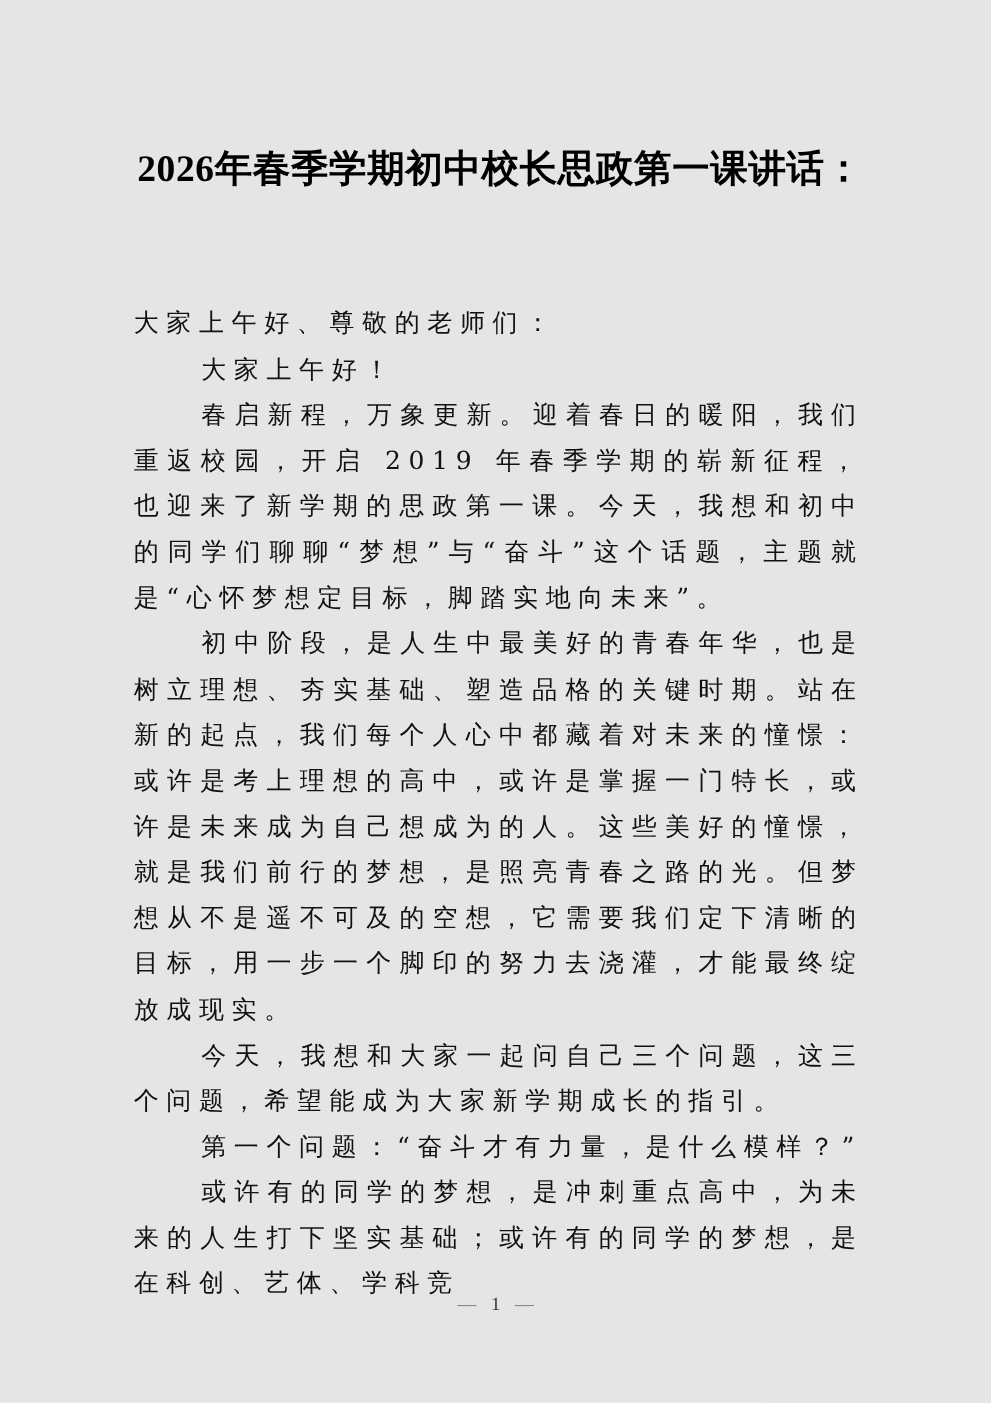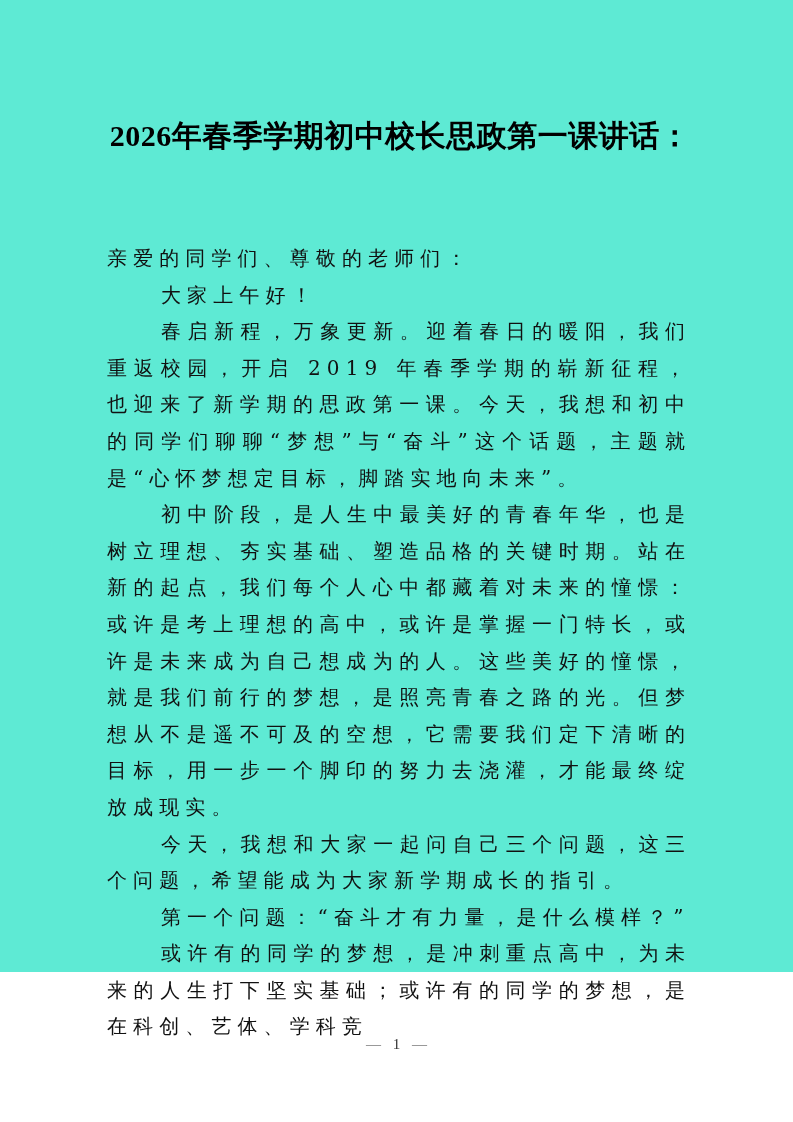--- a/index.html
+++ b/index.html
@@ -1,17 +1,17 @@
 <!DOCTYPE html>
 <html><head>
 <meta charset="utf-8">
 <style>
   html, body { margin: 0; padding: 0; background: #ffffff; }
   body { width: 793px; height: 1122px; position: relative; overflow: hidden; }
-  .page { position: absolute; left: 0; top: 0; width: 793px; height: 972px; background: #5eead4; }
+  .page { position: absolute; left: 0; top: 0; width: 793px; height: 1122px; background: #e5e5e5; }
   .title {
     position: absolute; left: 100px; width: 600px; text-align: center;
     font-family: "Liberation Serif", "DejaVu Serif", serif;
     font-weight: bold; color: #000; font-size: 30px; line-height: 40px;
     margin: 0; letter-spacing: 0.5px;
   }
   .title-line { display: block; white-space: nowrap; }
   .body {
     position: absolute; left: 107px; top: 240px; width: 584px;
     font-family: "DejaVu Serif", "Liberation Serif", serif;
@@ -28,21 +28,21 @@
 </style>
 </head>
 <body>
 
 <div class="page">
   <h1 class="title" style="top:116px;">
     <span class="title-line">2026年春季学期初中校长思政第一课讲话：</span>
   </h1>
 
   <div class="body">
-    <p class="para">亲爱的同学们、尊敬的老师们：</p>
+    <p class="para">大家上午好、尊敬的老师们：</p>
     <p class="para indent">大家上午好！</p>
     <p class="para indent">春启新程，万象更新。迎着春日的暖阳，我们重返校园，开启 2019 年春季学期的崭新征程，也迎来了新学期的思政第一课。今天，我想和初中的同学们聊聊“梦想”与“奋斗”这个话题，主题就是“心怀梦想定目标，脚踏实地向未来”。</p>
     <p class="para indent">初中阶段，是人生中最美好的青春年华，也是树立理想、夯实基础、塑造品格的关键时期。站在新的起点，我们每个人心中都藏着对未来的憧憬：或许是考上理想的高中，或许是掌握一门特长，或许是未来成为自己想成为的人。这些美好的憧憬，就是我们前行的梦想，是照亮青春之路的光。但梦想从不是遥不可及的空想，它需要我们定下清晰的目标，用一步一个脚印的努力去浇灌，才能最终绽放成现实。</p>
     <p class="para indent">今天，我想和大家一起问自己三个问题，这三个问题，希望能成为大家新学期成长的指引。</p>
     <p class="para indent">第一个问题：“奋斗才有力量，是什么模样？”</p>
     <p class="para indent">或许有的同学的梦想，是冲刺重点高中，为未来的人生打下坚实基础；或许有的同学的梦想，是在科创、艺体、学科竞</p>
   </div>
 
   <div class="footer">
     <span class="dash">—</span>

